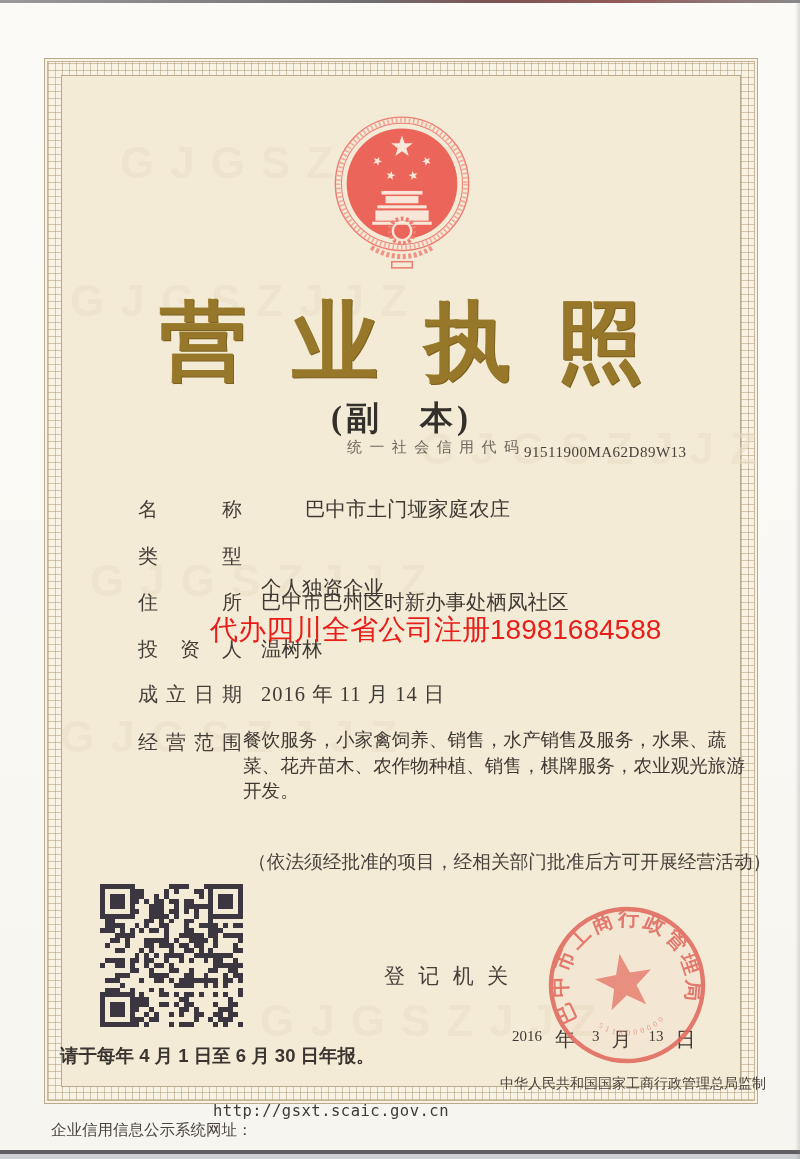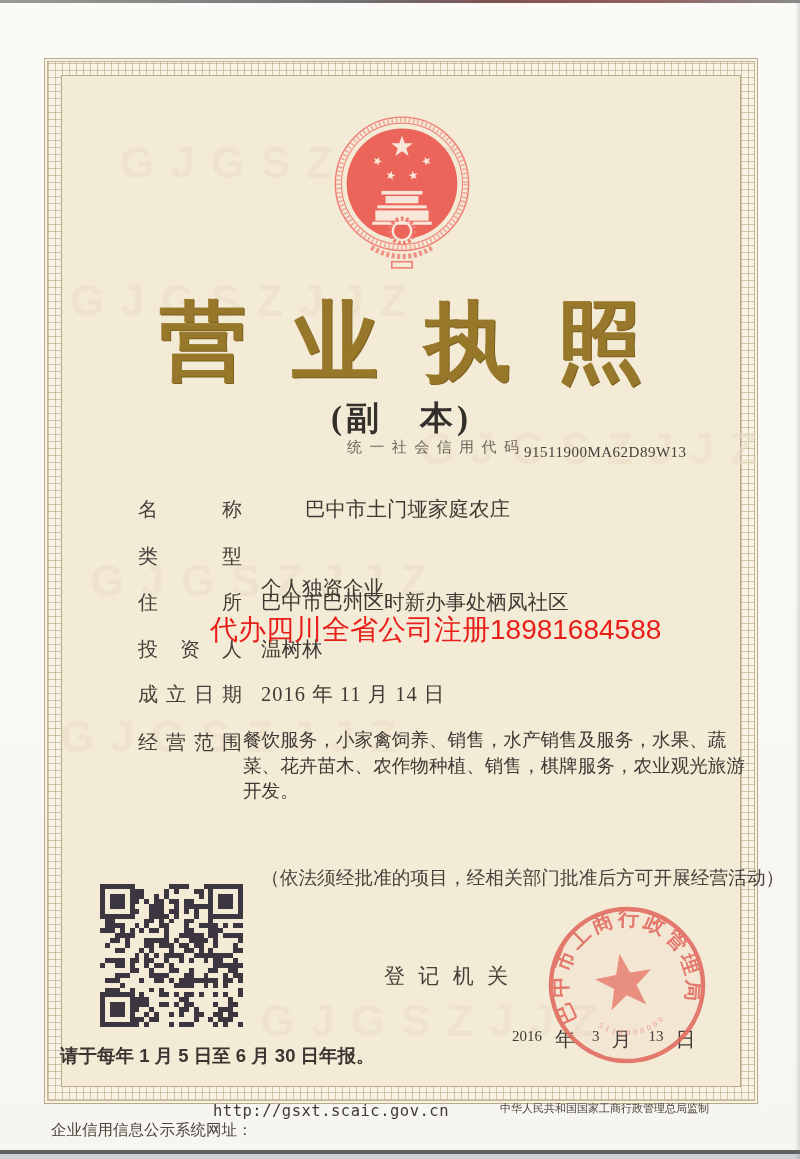--- a/index.html
+++ b/index.html
@@ -29,38 +29,38 @@
   .title{left:160px;top:298px;width:483px;font-family:"Liberation Sans",sans-serif;
          font-weight:900;font-size:86px;line-height:1;color:#97782b;
          text-shadow:1px 1px 0 #7c621f, -0.5px -0.5px 0 #b2924a;}
   .subtitle{left:160px;top:396px;width:483px;text-align:center;font-size:33px;font-weight:bold;
             color:#332f2a;letter-spacing:4px;}
   .code-label{left:347px;top:438px;width:172px;font-size:15px;color:#6e675e;}
   .code-value{left:524px;top:444px;font-size:15px;letter-spacing:.5px;color:#46413b;}
   .flabel{width:104px;font-size:20px;color:#443f39;}
   .fvalue{left:261px;font-size:20.5px;color:#3f3a34;white-space:nowrap;}
   .scope-value{left:243px;width:508px;font-size:18.6px;line-height:25.5px;color:#3f3a34;}
-  .note{left:261px;top:849px;font-size:18.7px;color:#46413b;margin-top:16px;}
+  .note{left:248px;top:849px;font-size:18.7px;color:#46413b;}
   .ad-watermark{left:210px;top:611px;font-family:"Liberation Sans",sans-serif;font-weight:400;
                 font-size:28px;color:#e81e19;z-index:7;white-space:nowrap;letter-spacing:0px;}
   .qr{left:100px;top:884px;width:143px;height:143px;z-index:4;}
   .reg-label{left:384px;top:962px;width:124px;font-size:21px;color:#443f39;}
   .stamp{position:absolute;left:537px;top:893px;width:180px;height:180px;z-index:6;}
   .issue-date{left:512px;top:1026px;z-index:5;color:#3d3833;white-space:nowrap;}
   .issue-date .num{font-size:15px;display:inline-block;transform:translateY(-5px);
                    font-family:"Liberation Serif",serif;}
   .issue-date .cjk{font-size:20px;}
   .annual1{left:60px;top:1043px;font-family:"Liberation Sans",sans-serif;font-weight:600;
            font-size:18.5px;color:#3a3531;z-index:5;}
   .annual2{left:60px;top:1066px;width:528px;font-family:"Liberation Sans",sans-serif;font-weight:600;
            font-size:18px;line-height:23.5px;color:#3a3531;z-index:5;}
   .url{left:213px;top:1102px;font-family:"DejaVu Sans Mono",monospace;font-size:15.5px;
        letter-spacing:.5px;color:#3f3a35;z-index:5;}
   .footer-left{left:51px;top:1120px;font-size:15.5px;color:#4a443c;}
-  .footer-right{left:500px;top:1101px;font-size:11px;color:#4a443c;}
+  .footer-right{left:500px;top:1075px;font-size:14px;color:#4a443c;}
   .emblem{position:absolute;left:330px;top:112px;width:144px;height:162px;z-index:4;}
   .gap8{letter-spacing:1px;}
 </style>
 </head>
 <body>
 
 <div id="page">
 
   <div class="scan-top"></div>
 
@@ -596,21 +596,21 @@
 
   <div class="abs issue-date">
     <span class="num">2016</span>
     <span class="cjk" style="margin-left:9px;">年</span>
     <span class="num" style="margin-left:13px;">3</span>
     <span class="cjk" style="margin-left:8px;">月</span>
     <span class="num" style="margin-left:13px;">13</span>
     <span class="cjk" style="margin-left:8px;">日</span>
   </div>
 
-  <div class="abs annual1">请于每年 1 月 5 日至 6 月 30 日年报。</div>
+  <div class="abs annual1">请于每年 4 月 1 日至 6 月 30 日年报。</div>
   <div class="abs url">http://gsxt.scaic.gov.cn</div>
   <div class="abs footer-left">企业信用信息公示系统网址：</div>
   <div class="abs footer-right">中华人民共和国国家工商行政管理总局监制</div>
 
   <div class="scan-bottom"></div>
   <div class="scan-bottom2"></div>
   <div class="scan-right"></div>
 </div>
 
 </body></html>

